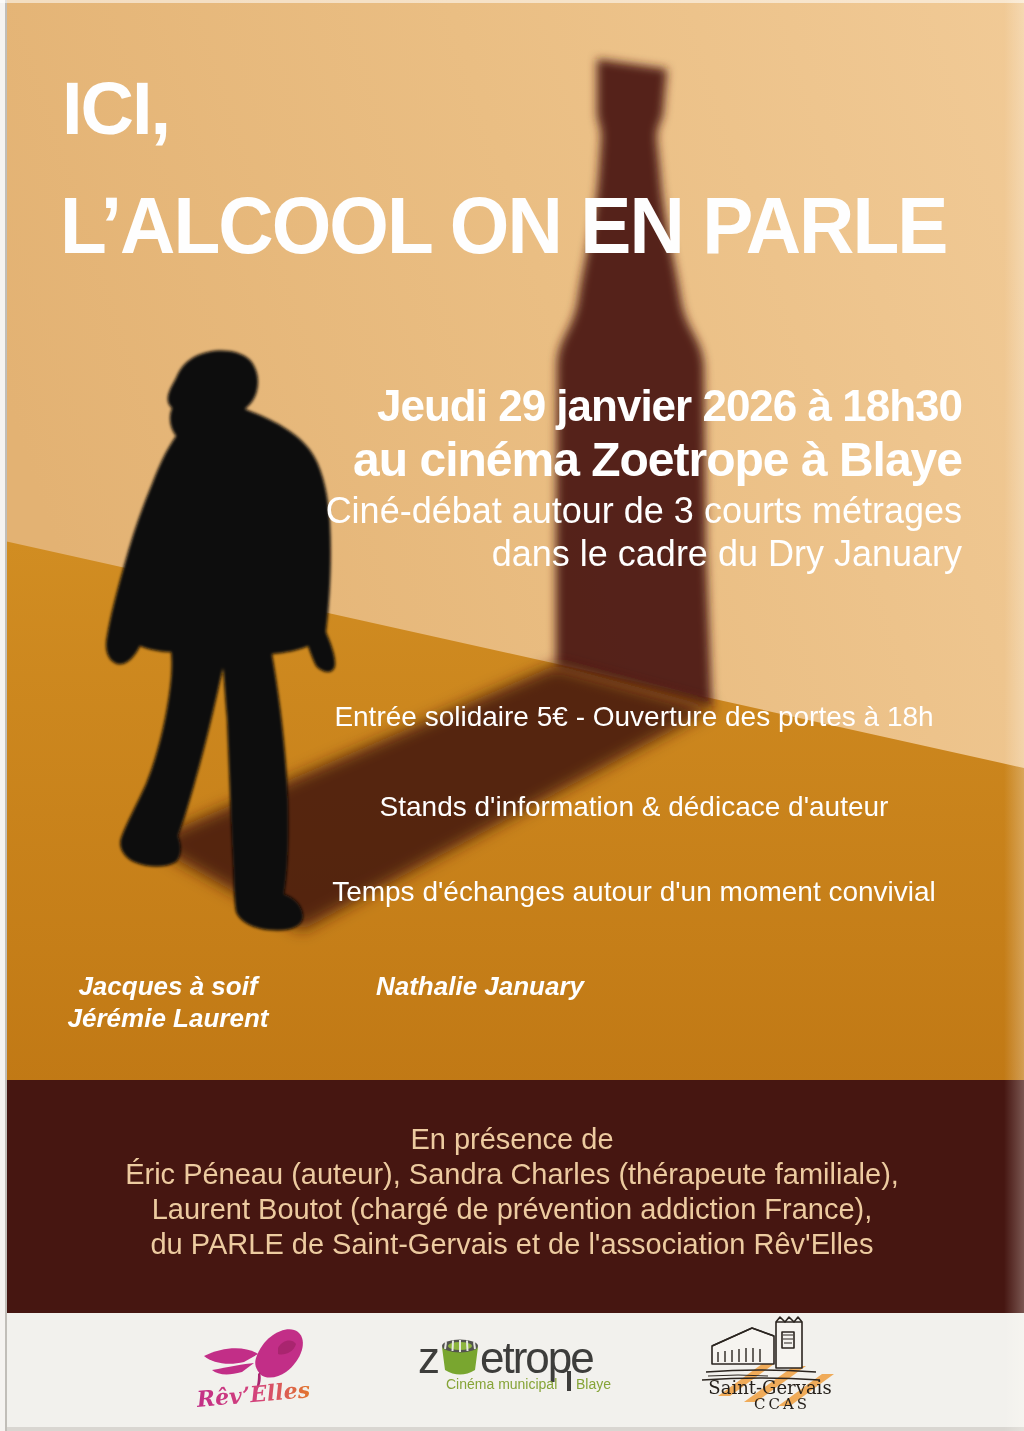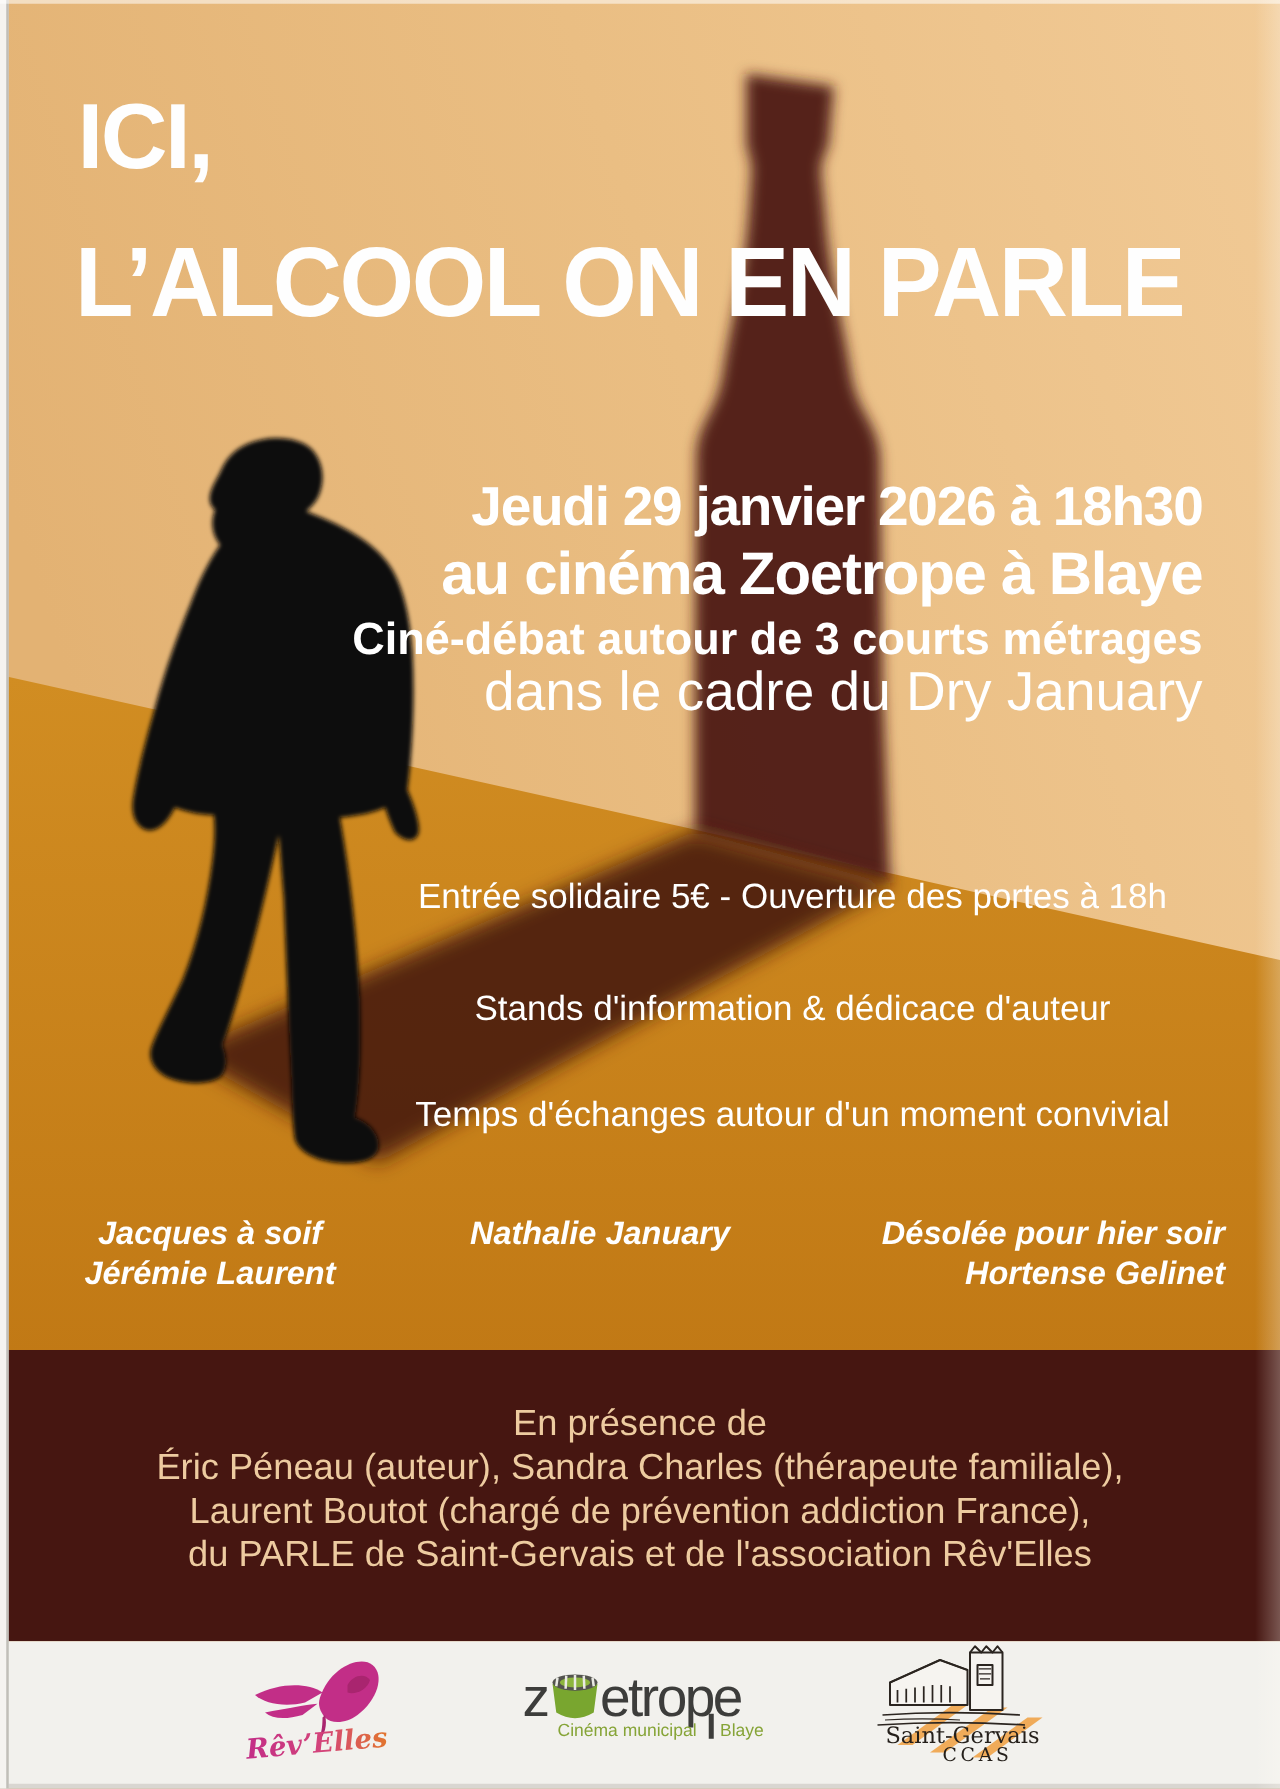--- a/index.html
+++ b/index.html
@@ -10,22 +10,22 @@
   .abs{position:absolute;}
   #scene{position:absolute;left:0;top:0;width:1024px;height:1431px;}
   
   .title{color:#fefefe;font-weight:700;letter-spacing:-2px;line-height:1;white-space:nowrap;}
   #title1{left:62px;top:72px;font-size:74px;}
   #title2{left:60px;top:186px;font-size:79px;transform:scaleX(.97);transform-origin:left top;}
   
   #event{left:250px;top:380px;width:712px;text-align:right;color:#fff;}
   .ev1{font-size:44px;font-weight:700;line-height:52px;letter-spacing:-1px;white-space:nowrap;}
   .ev2{font-size:48px;font-weight:700;line-height:55px;letter-spacing:-1px;white-space:nowrap;}
-  .ev3{font-size:36px;font-weight:700;line-height:47px;white-space:nowrap;}
-  .ev4{font-size:44px;font-weight:400;line-height:40px;white-space:nowrap;}
+  .ev3{font-size:36px;font-weight:400;line-height:47px;white-space:nowrap;}
+  .ev4{font-size:36px;font-weight:400;line-height:40px;white-space:nowrap;}
   
   #info{left:288px;top:694px;width:692px;text-align:center;color:#fff;}
   .in1{font-size:28px;font-weight:400;line-height:46px;white-space:nowrap;}
   .in2{font-size:28px;font-weight:400;line-height:37px;white-space:nowrap;margin-top:48px;}
   
   .film{top:970px;color:#fff;font-style:italic;font-weight:700;font-size:26px;line-height:32px;}
   #film1{left:58px;width:220px;text-align:center;}
   #film2{left:282px;width:396px;text-align:center;}
   #film3{left:686px;width:294px;text-align:right;}
   
@@ -141,24 +141,20 @@
     <div class="in2">Temps d'échanges autour d'un moment convivial</div>
   </div>
 
   <div class="abs film" id="film1">
     <div>Jacques à soif</div>
     <div>Jérémie Laurent</div>
   </div>
   <div class="abs film" id="film2">
     <div>Nathalie January</div>
   </div>
-  <div class="abs film" id="film3">
-    <div>Désolée pour hier soir</div>
-    <div>Hortense Gelinet</div>
-  </div>
 
   <div class="abs" id="band"></div>
   <div class="abs" id="guests">
     <div>En présence de</div>
     <div>Éric Péneau (auteur), Sandra Charles (thérapeute familiale),</div>
     <div>Laurent Boutot (chargé de prévention addiction France),</div>
     <div>du PARLE de Saint-Gervais et de l'association Rêv'Elles</div>
   </div>
 
   <div class="abs" id="footer"></div>

